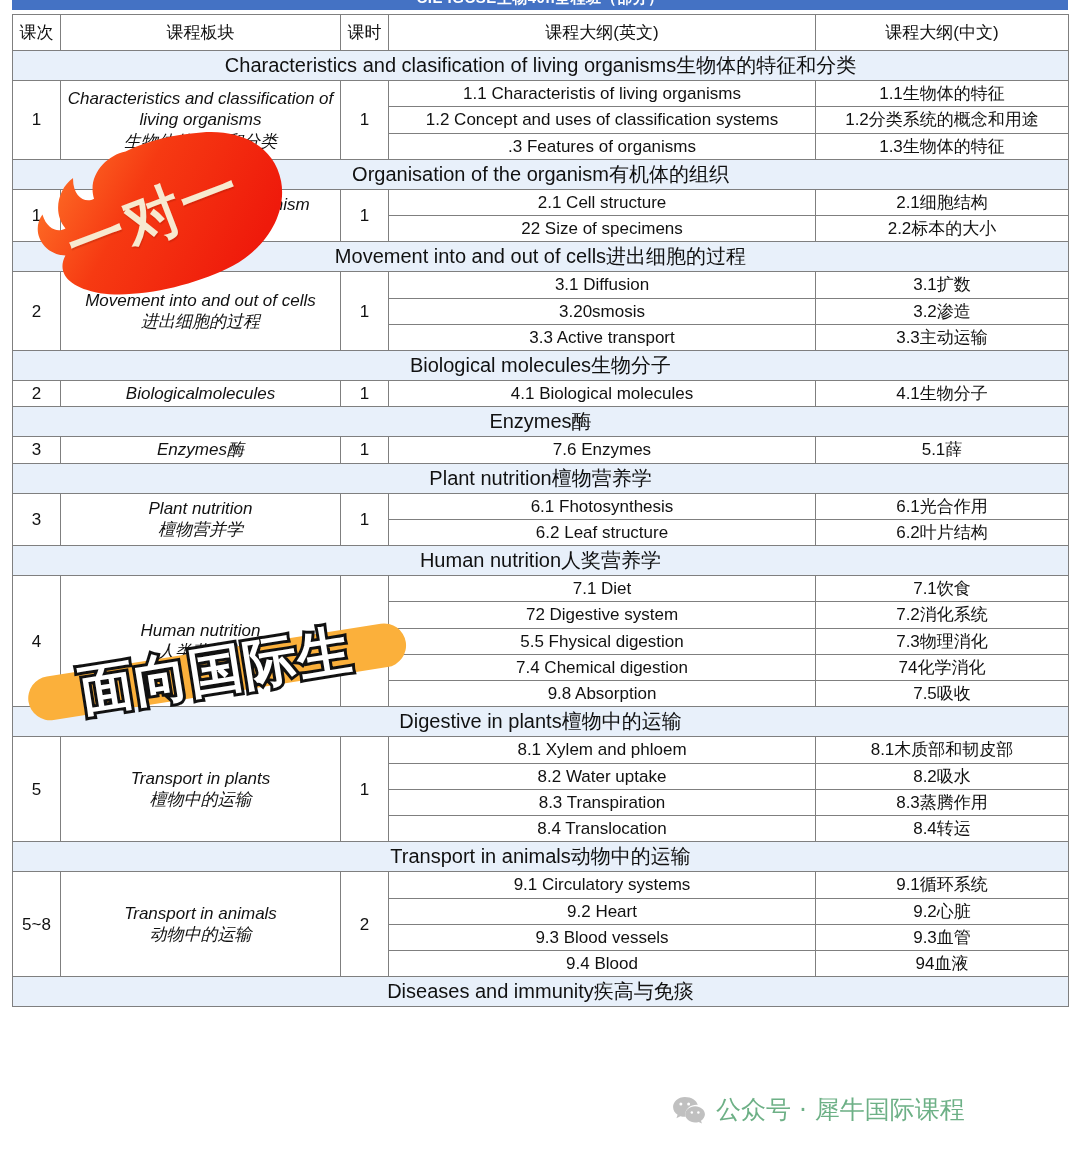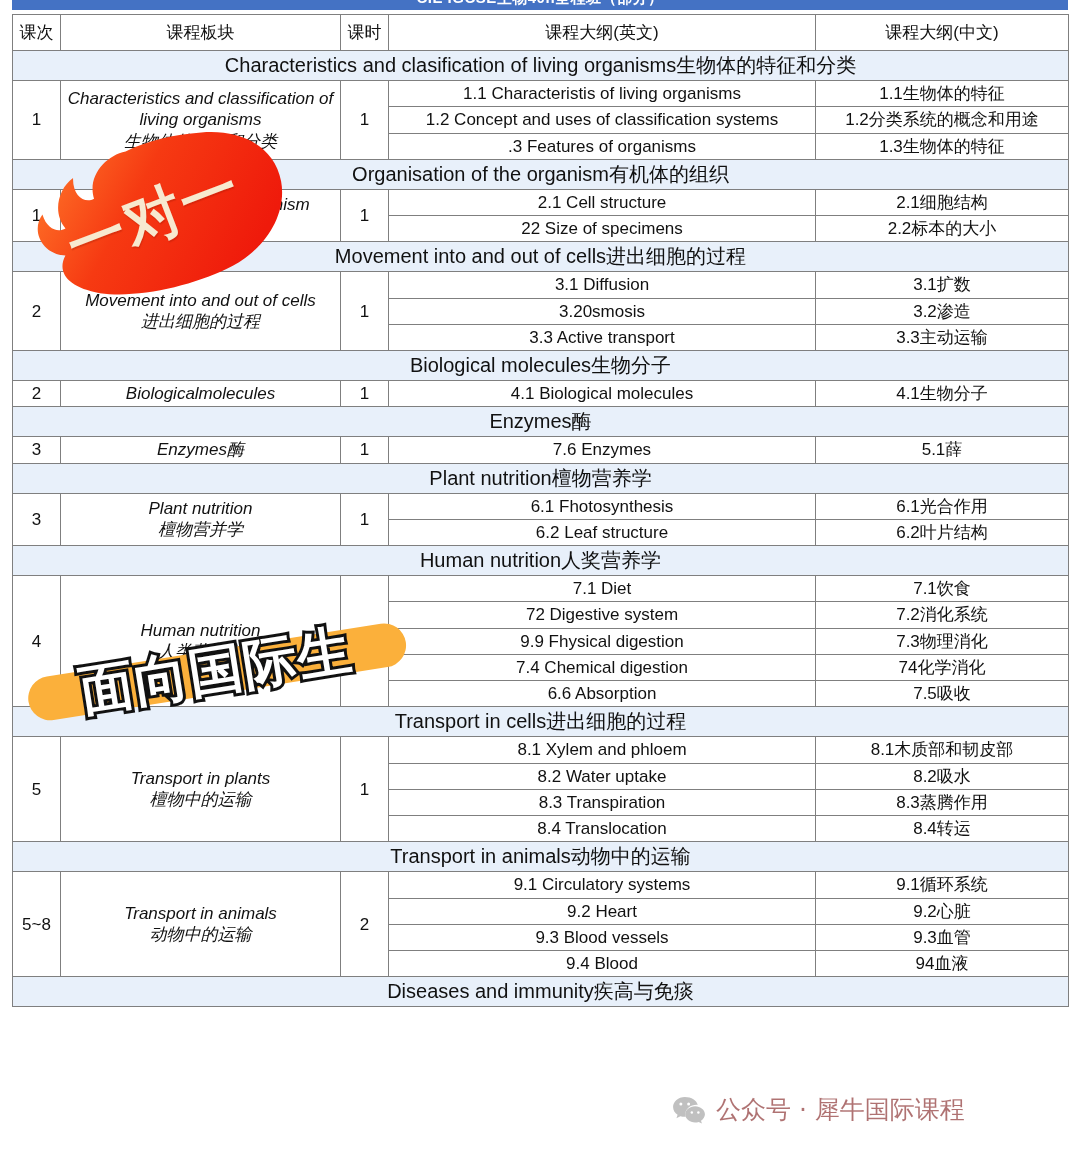--- a/index.html
+++ b/index.html
@@ -103,21 +103,21 @@
     font-family:"DejaVu Sans","Liberation Sans",sans-serif;
     letter-spacing:1px;
     -webkit-text-stroke:6px #111111;
     paint-order:stroke fill;
   }
 
   
   .watermark{
     position:absolute;left:672px;top:1093px;
     display:flex;align-items:center;gap:10px;
-    color:#7f1d1d;opacity:.62;
+    color:#15803d;opacity:.62;
     font-size:25px;
     z-index:20;pointer-events:none;
     white-space:nowrap;
     font-family:"DejaVu Sans","Liberation Sans",sans-serif;
   }
   .wechat-ico{width:34px;height:30px;flex:0 0 auto;}
 </style>
 </head>
 <body>
 
@@ -237,33 +237,33 @@
           <td class="module" rowspan="5"><span>Human nutrition</span><br><span>人类营养学</span></td>
           <td class="hrs" rowspan="5">2</td>
           <td class="en">7.1 Diet</td>
           <td class="cn">7.1饮食</td>
         </tr>
         <tr>
           <td class="en">72 Digestive system</td>
           <td class="cn">7.2消化系统</td>
         </tr>
         <tr>
-          <td class="en">9.9 Fhysical digestion</td>
+          <td class="en">5.5 Fhysical digestion</td>
           <td class="cn">7.3物理消化</td>
         </tr>
         <tr>
           <td class="en">7.4 Chemical digestion</td>
           <td class="cn">74化学消化</td>
         </tr>
         <tr>
-          <td class="en">6.6 Absorption</td>
+          <td class="en">9.8 Absorption</td>
           <td class="cn">7.5吸收</td>
         </tr>
         <tr class="section">
-          <td colspan="5">Transport in cells进出细胞的过程</td>
+          <td colspan="5">Digestive in plants檀物中的运输</td>
         </tr>
         <tr>
           <td class="num" rowspan="4">5</td>
           <td class="module" rowspan="4"><span>Transport in plants</span><br><span>檀物中的运输</span></td>
           <td class="hrs" rowspan="4">1</td>
           <td class="en">8.1 Xylem and phloem</td>
           <td class="cn">8.1木质部和韧皮部</td>
         </tr>
         <tr>
           <td class="en">8.2 Water uptake</td>

